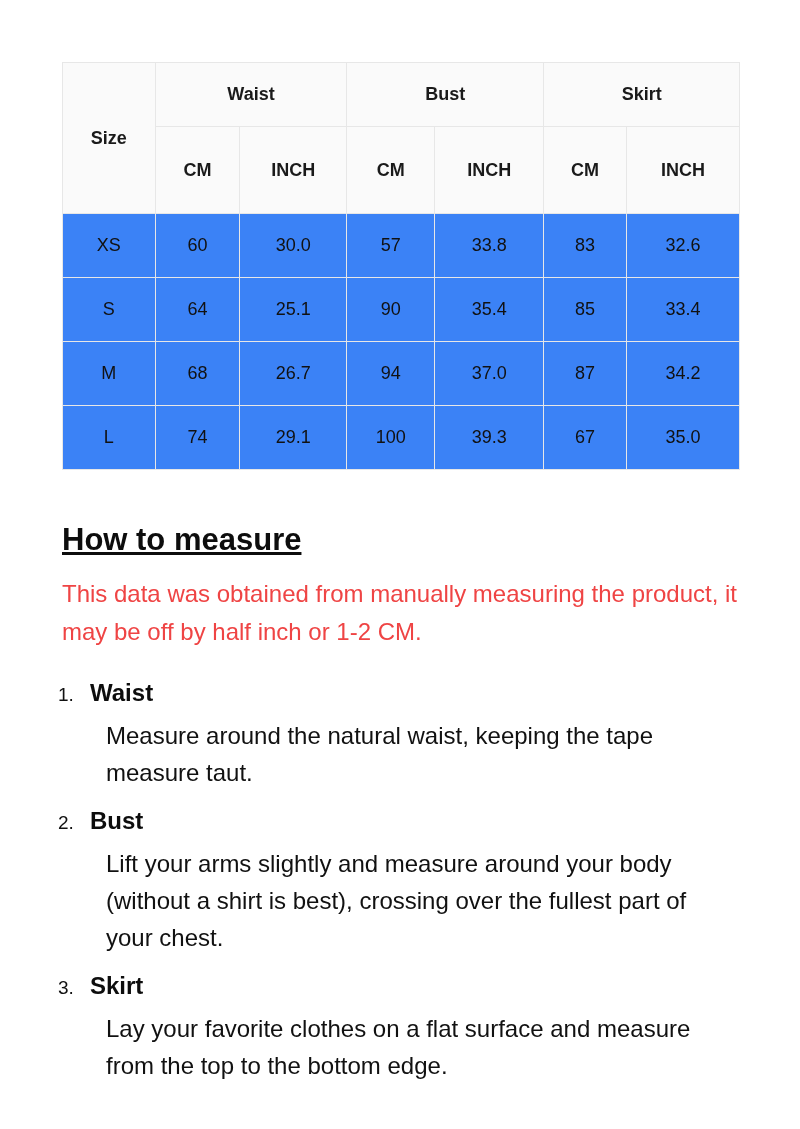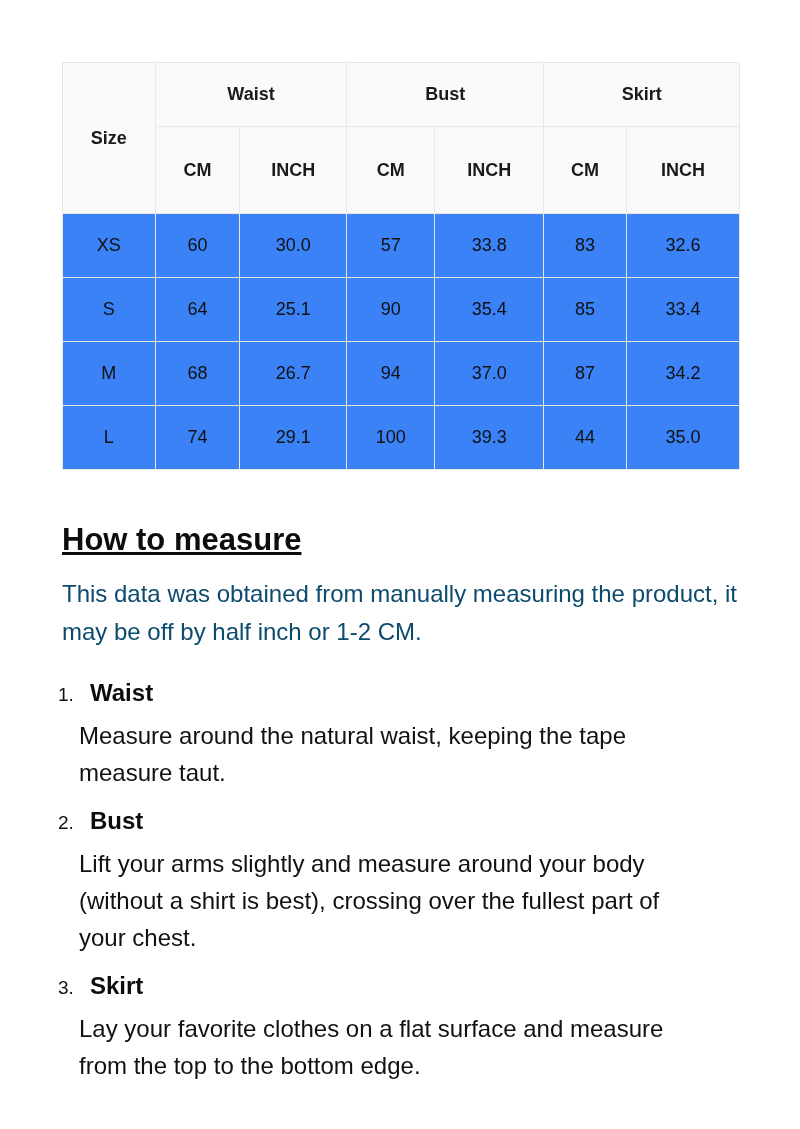--- a/index.html
+++ b/index.html
@@ -52,21 +52,21 @@
     font-weight: bold;
     color: #0d0d0d;
     margin: 52px 0 17px 0;
     text-decoration: underline;
   }
   p.section-intro {
     font-size: 24px;
     line-height: 38px;
     margin: 0 0 28px 0;
     max-width: 682px;
-    color: #0c4a6e;
+    color: #ef4444;
   }
   .steps {
     margin-left: -4px;
   }
   .step { margin: 0; }
   .step-head {
     display: flex;
     align-items: baseline;
     margin: 0 0 10px 0;
   }
@@ -78,21 +78,21 @@
     color: #111111;
   }
   .step-title {
     font-size: 24px;
     font-weight: bold;
     color: #0d0d0d;
   }
   .step-desc {
     font-size: 24px;
     line-height: 37px;
-    margin: 0 0 16px 21px;
+    margin: 0 0 16px 48px;
     max-width: 620px;
     color: #111111;
   }
 </style>
 </head>
 <body>
 
 <div class="page">
 
   <table class="size-chart">
@@ -148,21 +148,21 @@
         <td>37.0</td>
         <td>87</td>
         <td>34.2</td>
       </tr>
       <tr>
         <td>L</td>
         <td>74</td>
         <td>29.1</td>
         <td>100</td>
         <td>39.3</td>
-        <td>44</td>
+        <td>67</td>
         <td>35.0</td>
       </tr>
     </tbody>
   </table>
 
   <h2 class="section-title">How to measure</h2>
 
   <p class="section-intro">This data was obtained from manually measuring the product, it may be off by half inch or 1-2 CM.</p>
 
   <div class="steps">

